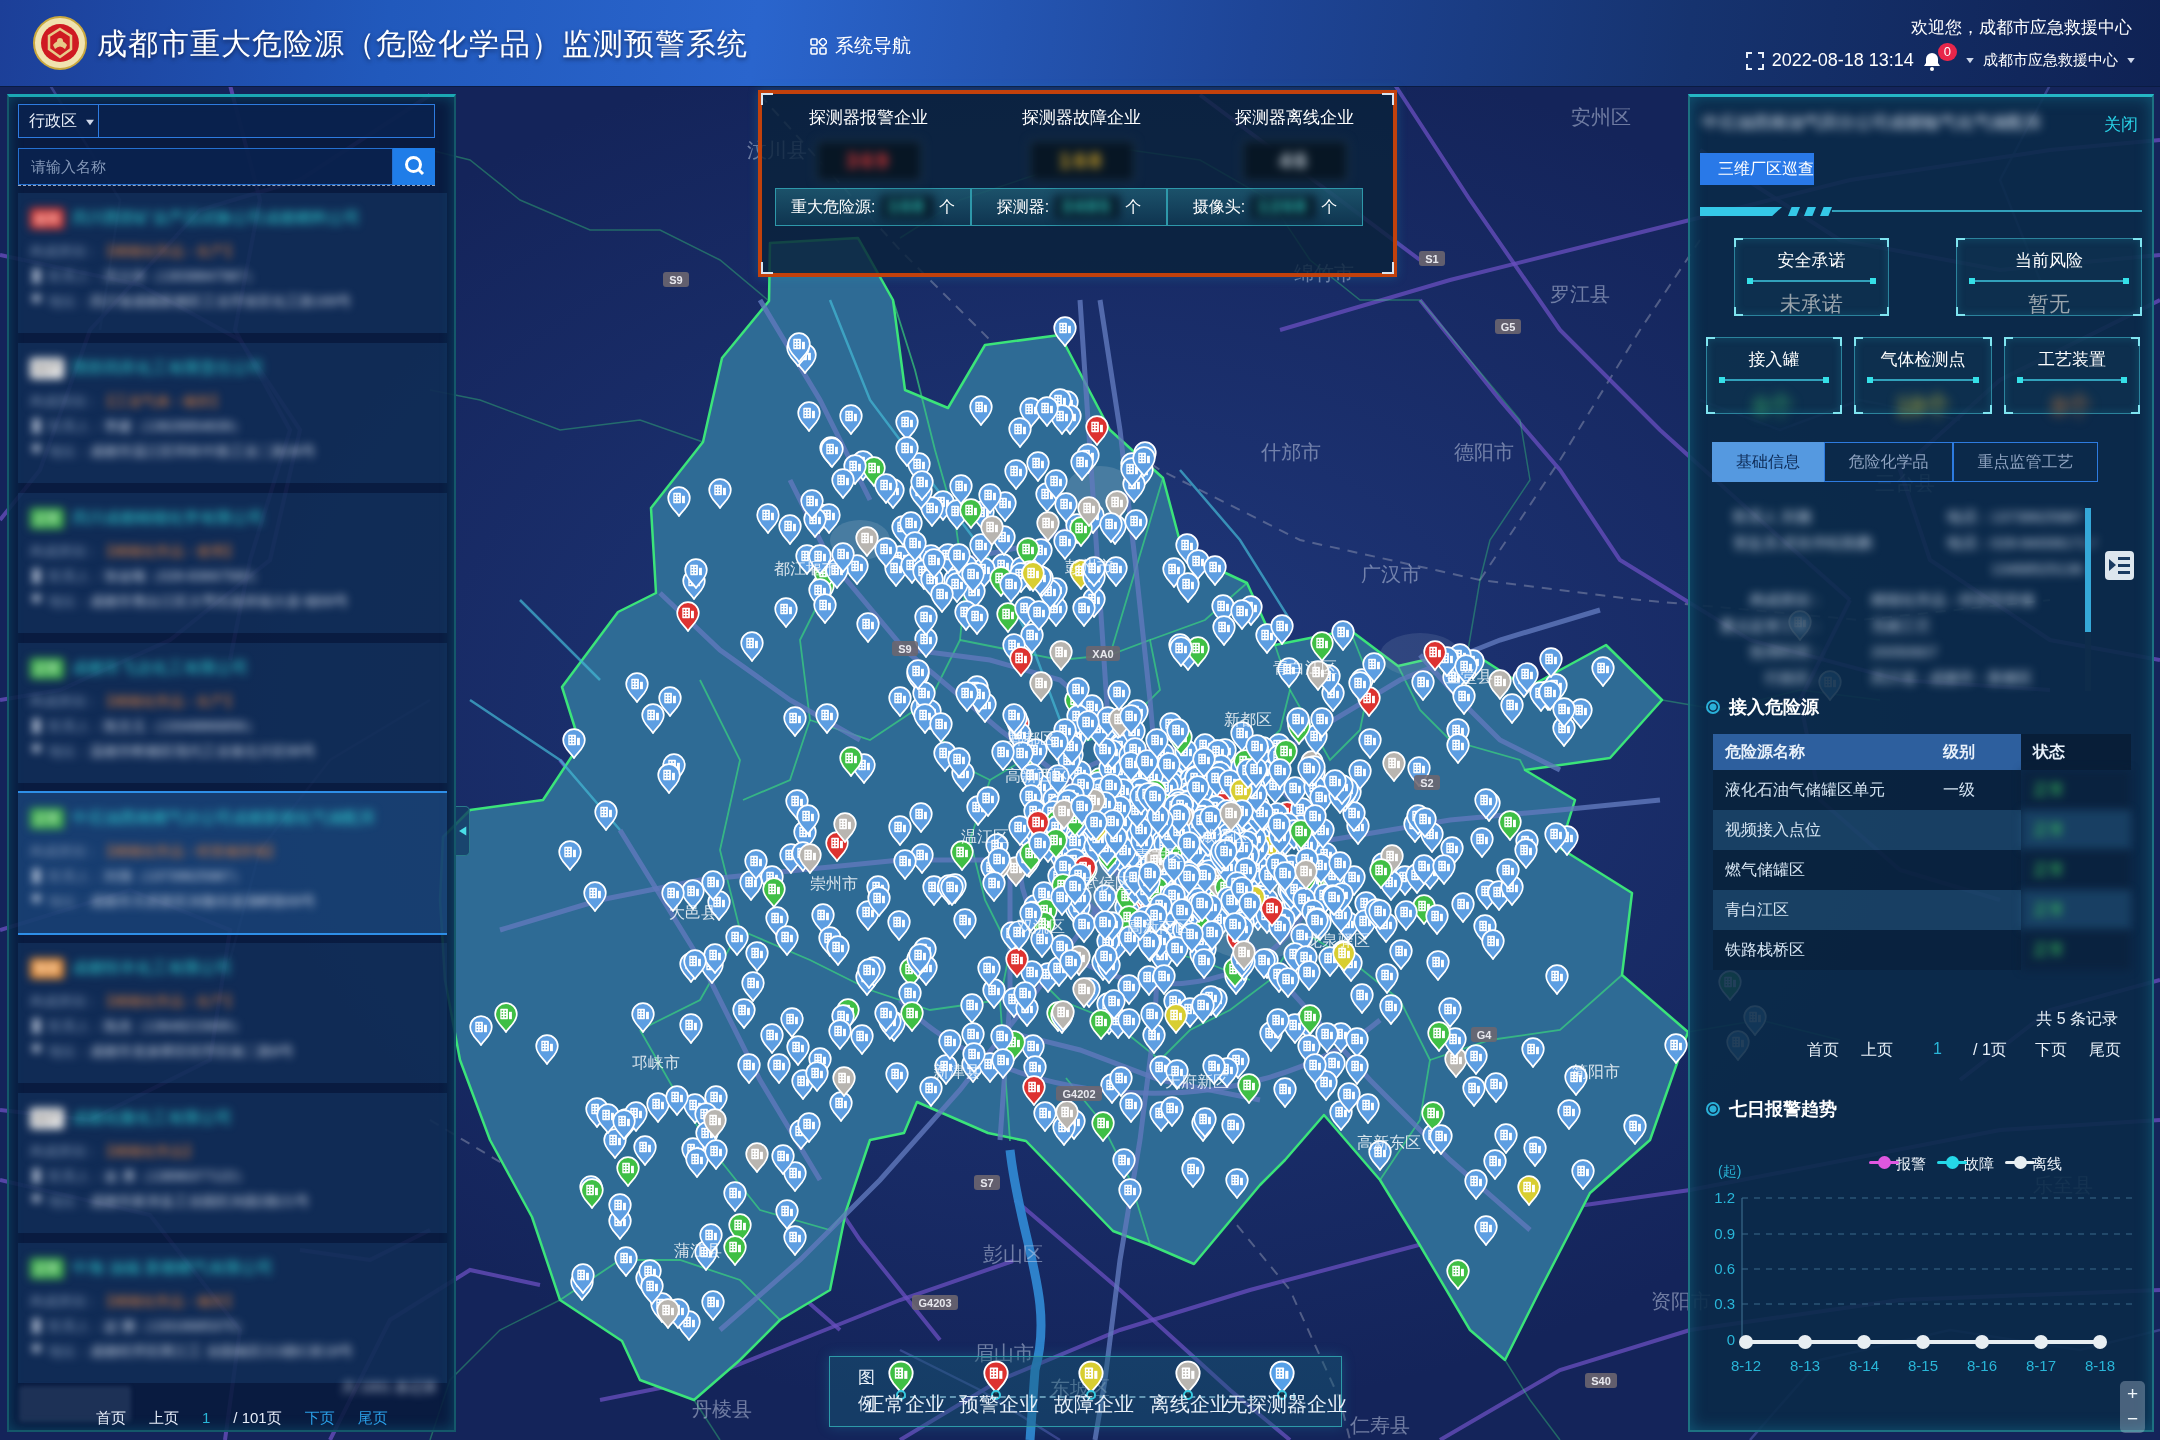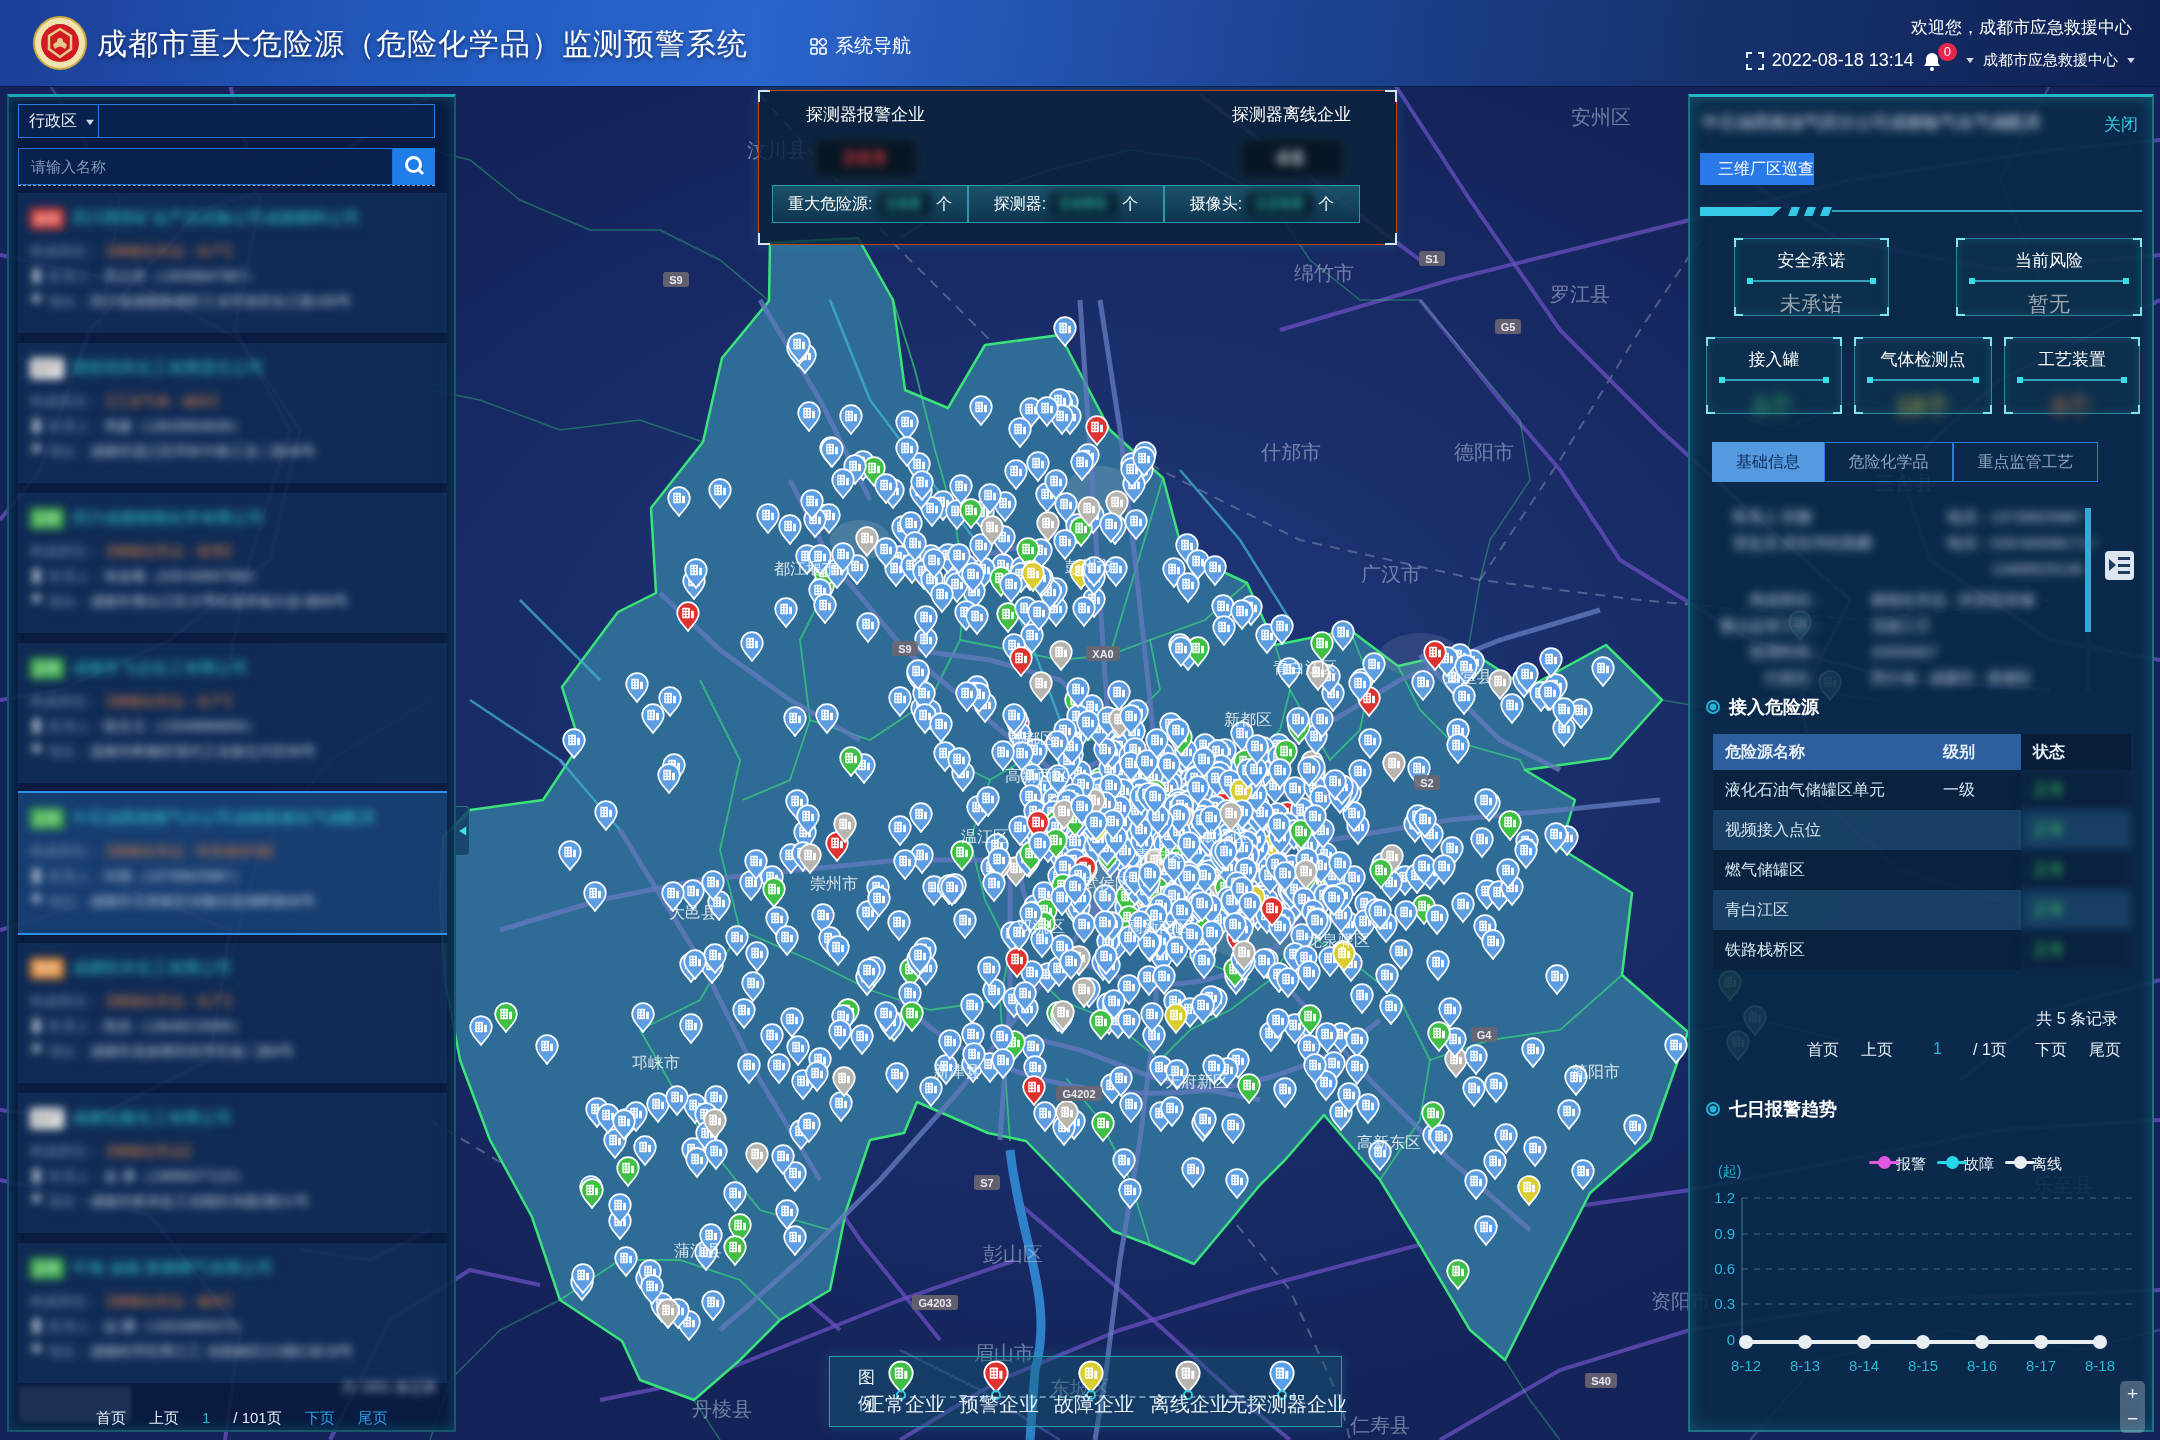--- a/index.html
+++ b/index.html
@@ -47,22 +47,22 @@
 .ic1{background:radial-gradient(circle at 50% 24%,#cfd8e8 0 27%,transparent 28%),radial-gradient(ellipse at 50% 95%,#cfd8e8 0 42%,transparent 43%)}
 .ic2{background:radial-gradient(circle at 50% 35%,#cfd8e8 0 34%,transparent 35%);border-radius:0 0 50% 50%}
 #lfoot{position:absolute;left:9px;bottom:2px;width:429px;color:#dfe7f5;font-size:15px}
 #lfoot .cnt{text-align:right;filter:blur(4px);color:#cfd8e8;font-size:14px;margin-bottom:12px;padding-right:10px}
 #lfoot .pg{display:flex;gap:23px;padding-left:78px;white-space:nowrap}
 #lfoot .pg .dis{color:#e6ecf8}
 #lfoot .pg .on{color:#2aa0e8}
 #lpArrow{position:absolute;left:456px;top:806px;width:14px;height:50px;background:rgba(20,60,100,.8);
 border:1px solid #2a7a8a;border-left:none;border-radius:0 5px 5px 0;color:#4adfe8;font-size:11px;line-height:48px;text-align:center}
 
-#sp{position:absolute;left:758px;top:90px;width:639px;height:155px;background:rgba(10,34,58,.82);
-border:1px solid #c2410c;box-shadow:0 0 10px rgba(30,160,190,.3)}
+#sp{position:absolute;left:758px;top:90px;width:639px;height:187px;background:rgba(10,34,58,.82);
+border:4px solid #c2410c;box-shadow:0 0 10px rgba(30,160,190,.3)}
 #sp .corner{position:absolute;width:12px;height:12px;border:2px solid #d8e4f0}
 #sp .c1{left:-1px;top:-1px;border-right:none;border-bottom:none}
 #sp .c2{right:-1px;top:-1px;border-left:none;border-bottom:none}
 #sp .c3{left:-1px;bottom:-1px;border-right:none;border-top:none}
 #sp .c4{right:-1px;bottom:-1px;border-left:none;border-top:none}
 #sp .col{position:absolute;top:12px;width:213px;text-align:center;color:#fff;font-size:17px}
 #sp .cnt{margin:12px auto 0;width:104px;height:40px;background:#071624;border-radius:3px;
 box-shadow:0 0 0 2px rgba(90,130,160,.3);filter:blur(5px);display:flex;align-items:center;justify-content:center;
 font-size:22px;font-weight:bold;letter-spacing:3px}
 #sp .row{position:absolute;left:13px;top:94px;display:flex;}
@@ -1805,20 +1805,21 @@
 </div>
 </div>
 <div id="lpArrow">◀</div>
 
 <div id="sp">
 <span class="corner c1"></span>
       <span class="corner c2"></span>
       <span class="corner c3"></span>
       <span class="corner c4"></span>
 <div class="col" style="left:0">探测器报警企业<div class="cnt" style="color:#e03838">369</div></div>
+<div class="col" style="left:213px">探测器故障企业<div class="cnt" style="color:#d8a828">168</div></div>
 <div class="col" style="left:426px">探测器离线企业<div class="cnt" style="color:#cfd8e0">46</div></div>
 <div class="row">
 <div class="rb1">重大危险源:<span class="dig">168</span>个</div>
 <div class="rb1">探测器:<span class="dig">3485</span>个</div>
 <div class="rb1">摄像头:<span class="dig">1268</span>个</div>
 </div>
 </div>
 
 <div id="lg">
 <div class="t">图<br>例</div>

